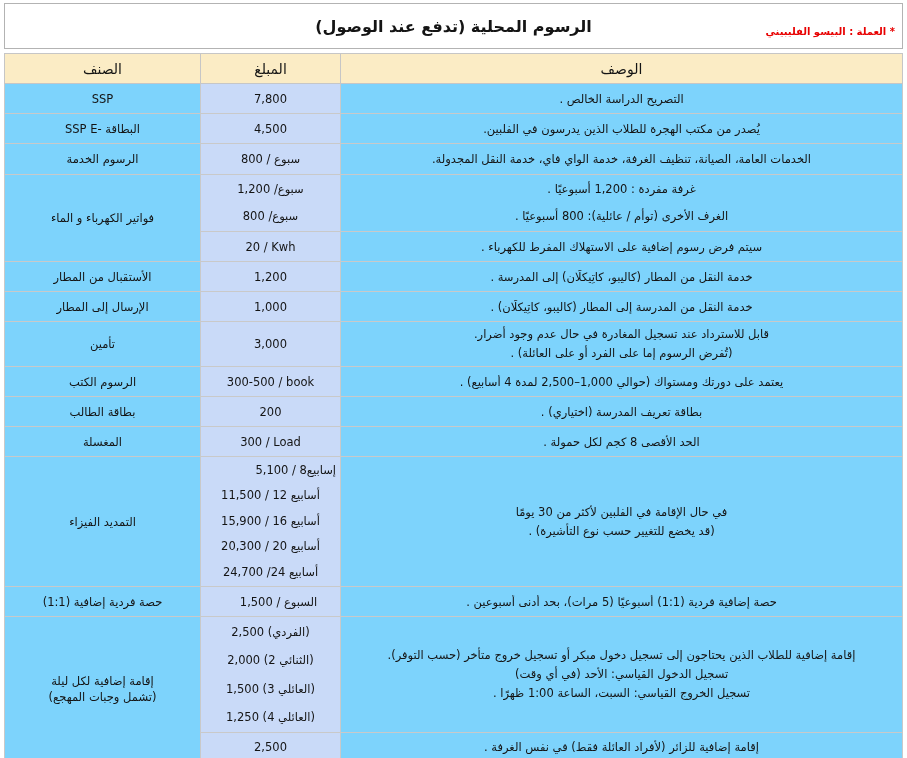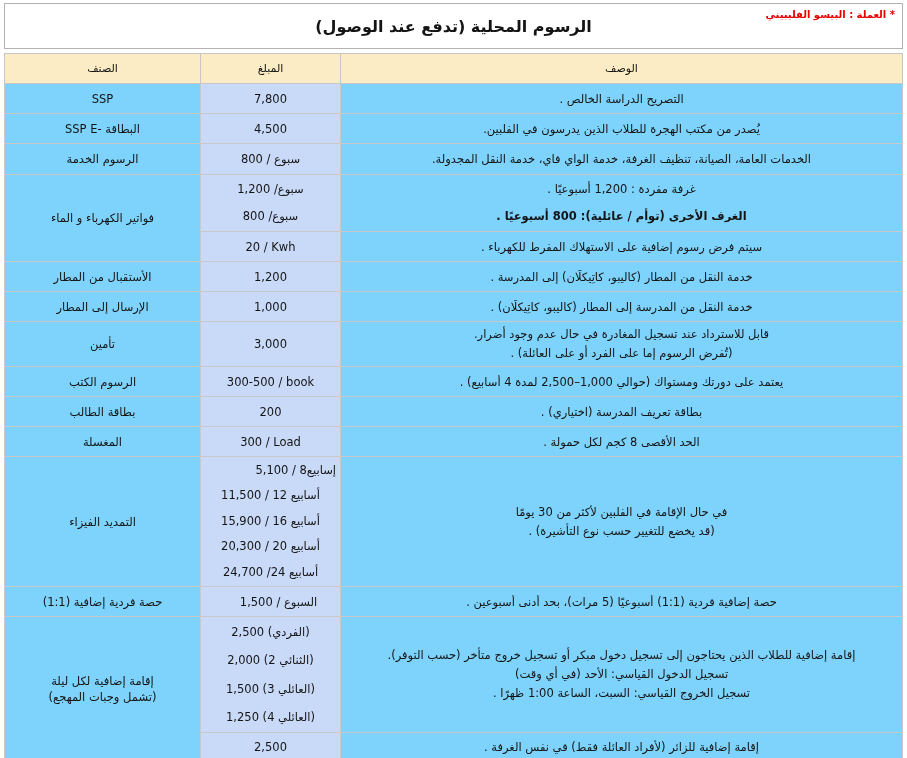--- a/index.html
+++ b/index.html
@@ -1,26 +1,26 @@
 <!DOCTYPE html>
 <html lang="ar" style="--header-bg: #fbecc5; --amount-bg: #c9daf8; --note-color: #e80000;"><head>
 <meta charset="utf-8">
 <style>
   html,body{margin:0;padding:0;background:#ffffff;
     font-family:"DejaVu Sans","Liberation Sans",sans-serif;color:#141414;}
   .page{width:899px;margin:3px 3px 0 4px;}
   .title-bar{position:relative;border:1px solid #b3b3b3;height:44px;
     display:flex;align-items:center;justify-content:center;background:#fff;margin-bottom:4px;}
   .title-bar h1{margin:0;font-size:16px;font-weight:bold;letter-spacing:0;}
-  .currency-note{position:absolute;right:7px;top:5px;font-size:10px;font-weight:bold;
+  .currency-note{position:absolute;right:7px;top:22px;font-size:10px;font-weight:bold;
     color:var(--note-color,#e80000);}
   table.fees{border-collapse:collapse;width:100%;table-layout:fixed;
     border:1px solid #a8a8a8;}
   th{background:var(--header-bg,#fbecc5);border:1px solid #c6c6c6;height:27px;
-    font-weight:normal;font-size:11px;text-align:center;}
+    font-weight:normal;font-size:14px;text-align:center;}
   td{border:1px solid #c9c9c9;font-size:11.5px;text-align:center;
     vertical-align:middle;padding:1px 4px;background:#7dd3fc;}
   td.amt{background:var(--amount-bg,#c9daf8);}
   td.cat div{line-height:16px;}
   td.desc div{white-space:nowrap;overflow:hidden;}
 </style>
 </head>
 <body>
 
 <div class="page">
@@ -79,21 +79,21 @@
         <tr>
           <td class="cat" dir="rtl" rowspan="2">
             <div>فواتير الكهرباء و الماء</div>
           </td>
           <td class="amt" dir="rtl" style="height: 54px;">
             <div style="line-height: 27px;">سبوع/ 1,200</div>
             <div style="line-height: 27px;">سبوع/ 800</div>
           </td>
           <td class="desc" dir="rtl">
             <div style="line-height: 27px;">غرفة مفردة : 1,200 أسبوعيًا .</div>
-            <div style="line-height: 27px; font-weight: bold;">الغرف الأخرى (توأم / عائلية): 800 أسبوعيًا .</div>
+            <div style="line-height: 27px;">الغرف الأخرى (توأم / عائلية): 800 أسبوعيًا .</div>
           </td>
         </tr>
         <tr>
           <td class="amt" dir="rtl" style="height: 27px;">
             <div dir="ltr">20  / Kwh</div>
           </td>
           <td class="desc" dir="rtl">
             <div>سيتم فرض رسوم إضافية على الاستهلاك المفرط للكهرباء .</div>
           </td>
         </tr>

